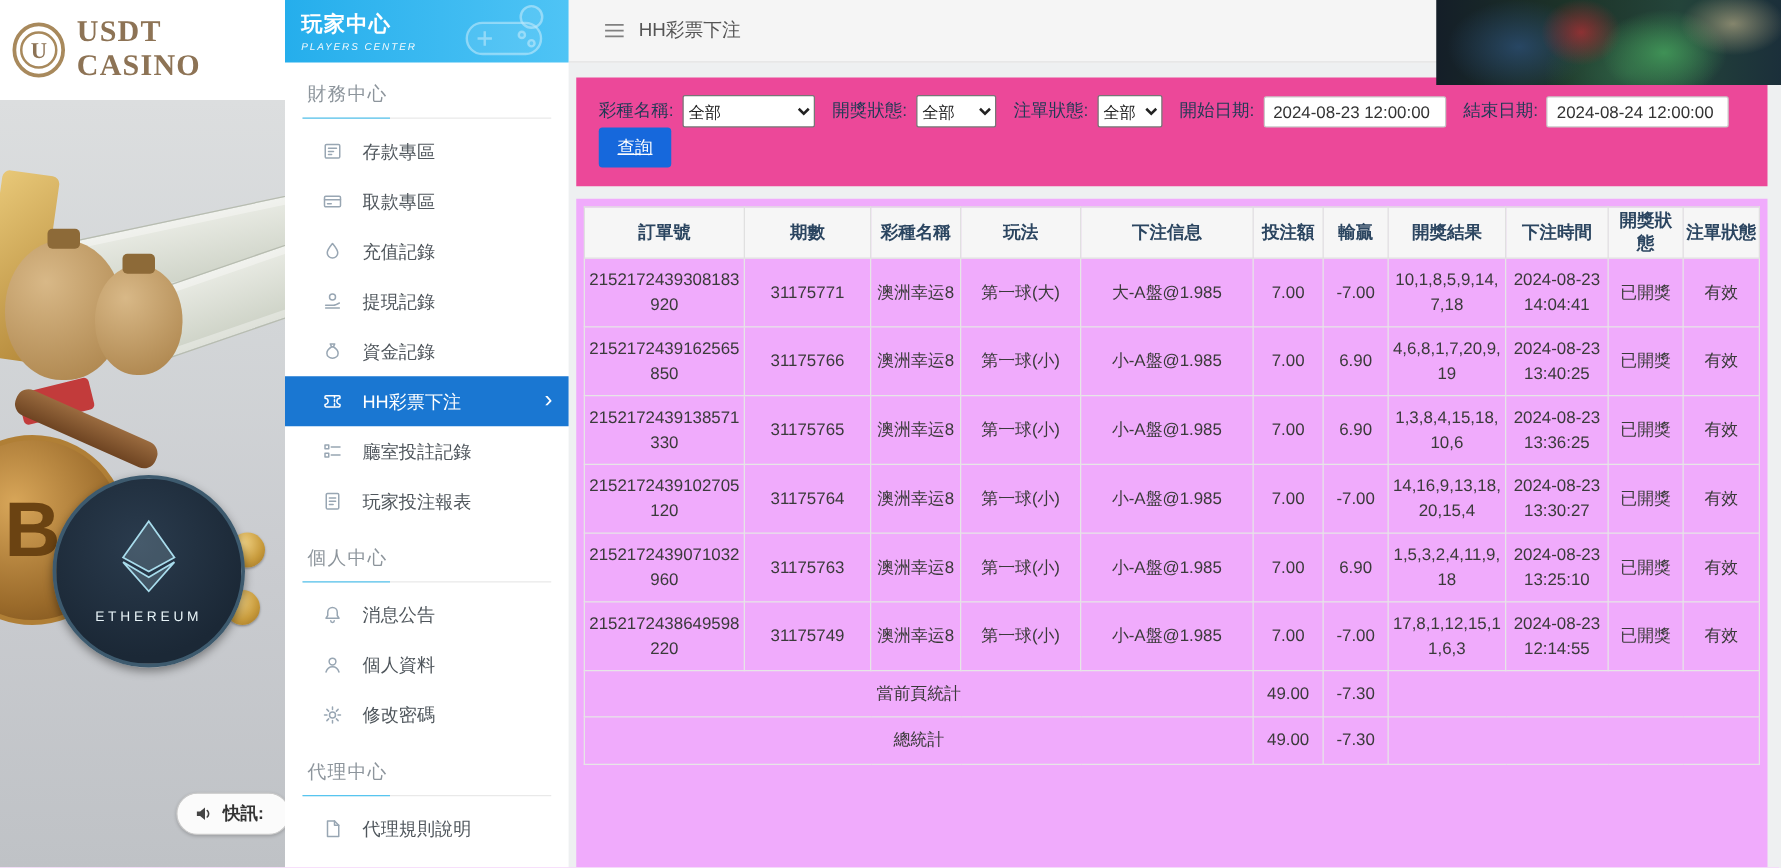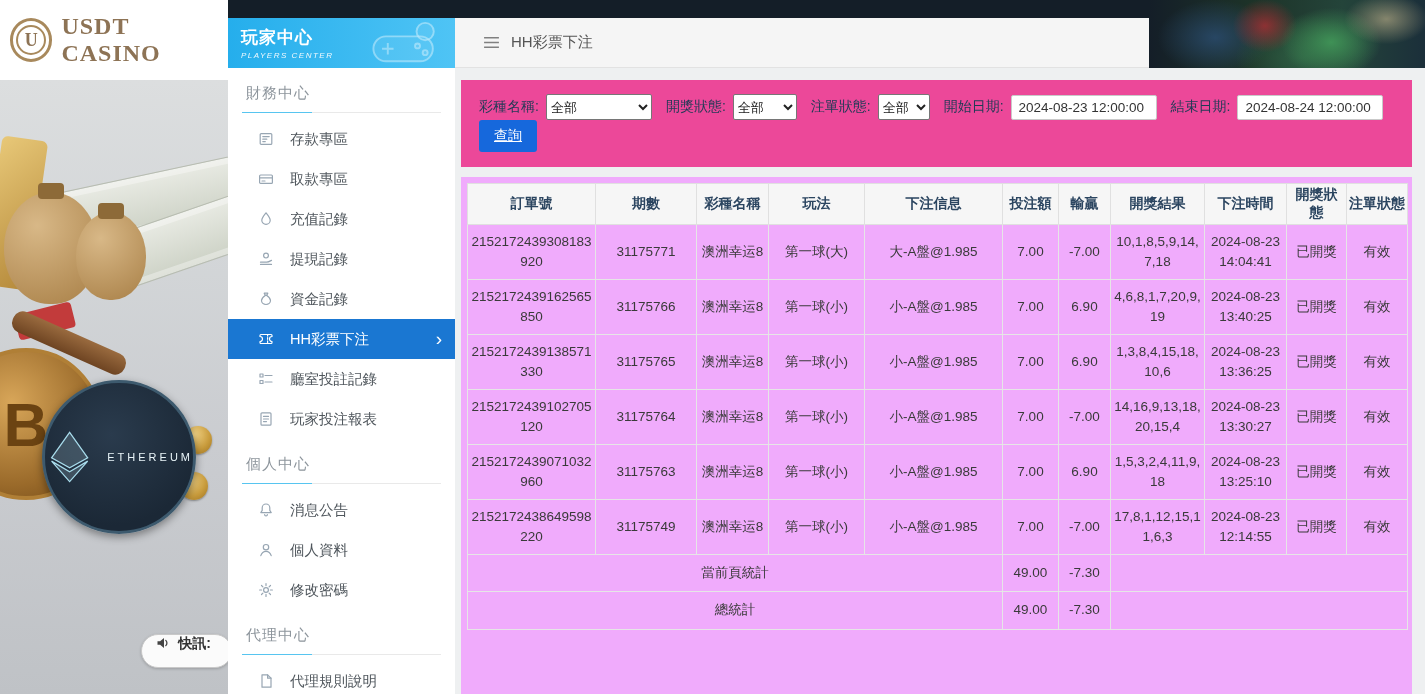--- a/index.html
+++ b/index.html
@@ -29,30 +29,30 @@
     background:linear-gradient(180deg,#9a6b3f,#6e4422); transform:rotate(24deg); }
   .coin { position:absolute; border-radius:50%; width:28px; height:28px;
     background:radial-gradient(circle at 35% 30%, #f3d588, #c89b3c 60%, #9c7122); box-shadow:0 1px 2px rgba(0,0,0,.35); }
   .c1 { left:124px; top:344px; } .c2 { left:154px; top:360px; } .c3 { left:184px; top:346px; }
   .c4 { left:142px; top:388px; width:32px; height:32px; } .c5 { left:180px; top:392px; } .c6 { left:108px; top:410px; }
   .btc { position:absolute; left:-50px; top:268px; width:152px; height:152px; border-radius:50%;
     background:radial-gradient(circle at 40% 35%, #d8a659, #9a6a2a 65%, #6f4716); border:4px solid #b07f36;
     display:flex; align-items:center; justify-content:center; color:#6b4312; font-size:62px; font-weight:bold; }
   .eth { position:absolute; left:42px; top:300px; width:154px; height:154px; border-radius:50%;
     background:radial-gradient(circle at 45% 35%, #2a3b4d, #1b2836 72%); border:3px solid #3d5a6e;
-    display:flex; flex-direction:row; align-items:center; justify-content:center; gap:13px; box-shadow:0 3px 8px rgba(0,0,0,.4); }
+    display:flex; flex-direction:column; align-items:center; justify-content:center; gap:13px; box-shadow:0 3px 8px rgba(0,0,0,.4); }
   .eth-d { width:56px; height:60px; fill:rgba(200,235,245,.18); stroke:#a8dcec; stroke-width:1.5; }
   .eth-label { color:#e8f4f8; font-size:11px; letter-spacing:3px; }
   .ticker-pill { position:absolute; z-index:3; right:-4px; bottom:26px; height:34px; border-radius:17px;
     background:#fbfbfb; border:1px solid #c9c9c9; box-shadow:0 1px 3px rgba(0,0,0,.2);
-    display:flex; gap:7px; padding:0 20px 0 13px; font-size:14px; font-weight:bold; color:#333; cursor:pointer; }
+    display:flex; align-items:center; gap:7px; padding:0 20px 0 13px; font-size:14px; font-weight:bold; color:#333; cursor:pointer; }
   .spk svg { width:16px; height:16px; display:block; }
 
   
-  .right-side { position:relative; flex:1; display:flex; flex-direction:column; min-width:0; }
+  .right-side { position:relative; flex:1; display:flex; min-width:0; }
   .topbar { height:18px; background:#141e28; }
   .banner-art { position:absolute; z-index:4; top:0; right:0; width:276px; height:68px;
     background:
       radial-gradient(60px 36px at 86% 28%, rgba(216,196,150,.55), transparent 70%),
       radial-gradient(70px 48px at 66% 62%, #3f9156, transparent 72%),
       radial-gradient(46px 38px at 42% 38%, rgba(160,48,52,.85), transparent 70%),
       radial-gradient(95px 60px at 56% 85%, #2e5f43, transparent 72%),
       radial-gradient(80px 52px at 24% 55%, rgba(43,77,114,.8), transparent 72%),
       linear-gradient(90deg,#141e28 0%,#1d3328 38%,#24443a 70%,#1b2f3a 100%); }
   .content-row { flex:1; display:flex; min-height:0; }

